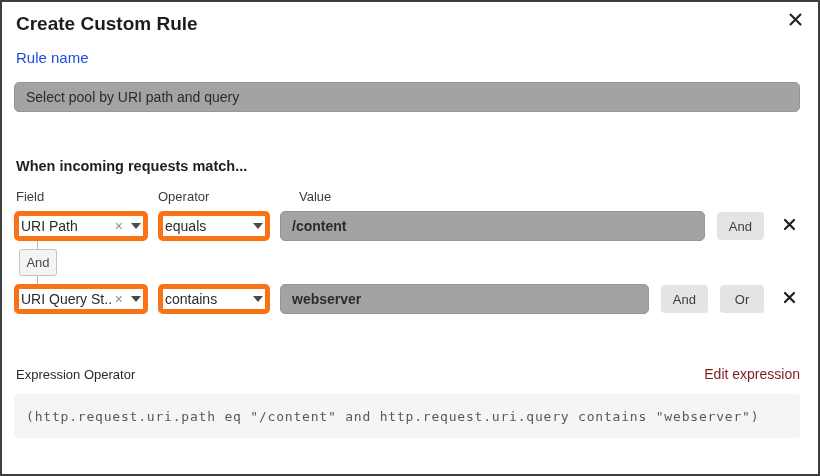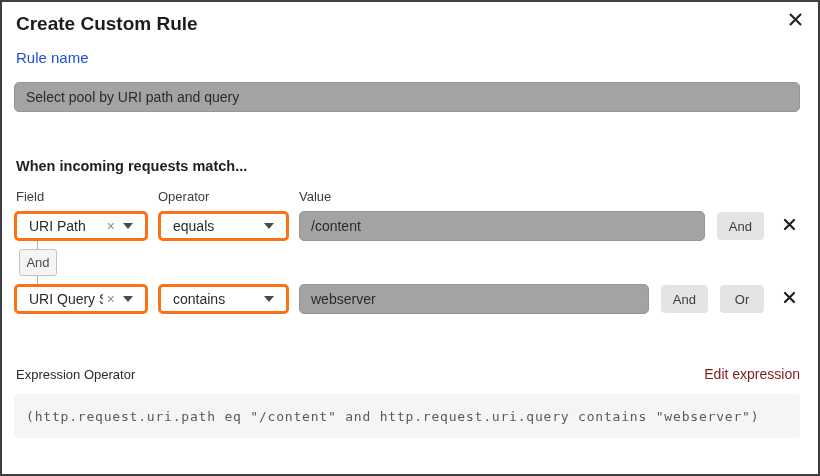--- a/index.html
+++ b/index.html
@@ -86,28 +86,28 @@
   .cond-row {
     display: flex;
     align-items: center;
     margin-top: 6px;
     height: 30px;
   }
   .select-box {
     display: flex;
     align-items: center;
     height: 30px;
-    border: 3px solid #f97316;
+    border: 5px solid #f97316;
     border-radius: 5px;
-    padding: 0 12px;
+    padding: 0 2px;
     background: #fff;
     cursor: pointer;
   }
   .select-field { width: 134px; margin-right: 10px; }
-  .select-operator { width: 131px; margin-right: 10px; }
+  .select-operator { width: 112px; margin-right: 10px; }
   .select-text {
     flex: 1;
     font-size: 14px;
     color: #2b2b2b;
     white-space: nowrap;
     overflow: hidden;
   }
   .clear-x {
     font-size: 14px;
     color: #8c8c8c;
@@ -116,21 +116,21 @@
     cursor: pointer;
   }
   .caret {
     width: 0; height: 0;
     border-left: 5px solid transparent;
     border-right: 5px solid transparent;
     border-top: 6px solid #4a4a4a;
     flex: none;
   }
   .value-input { flex: 1; height: 30px; margin: 0; padding: 0 11px; }
-  .value-input.as-row-item { margin-top: 0; }
+  .value-input.as-row-item { margin-top: 0; font-weight: bold; }
   .conj-btn {
     min-width: 44px;
     height: 28px;
     margin-left: 12px;
     padding: 0 12px;
     background: #e4e4e4;
     border: none;
     border-radius: 4px;
     font-family: "Liberation Sans", "DejaVu Sans", sans-serif;
     font-size: 13px;

